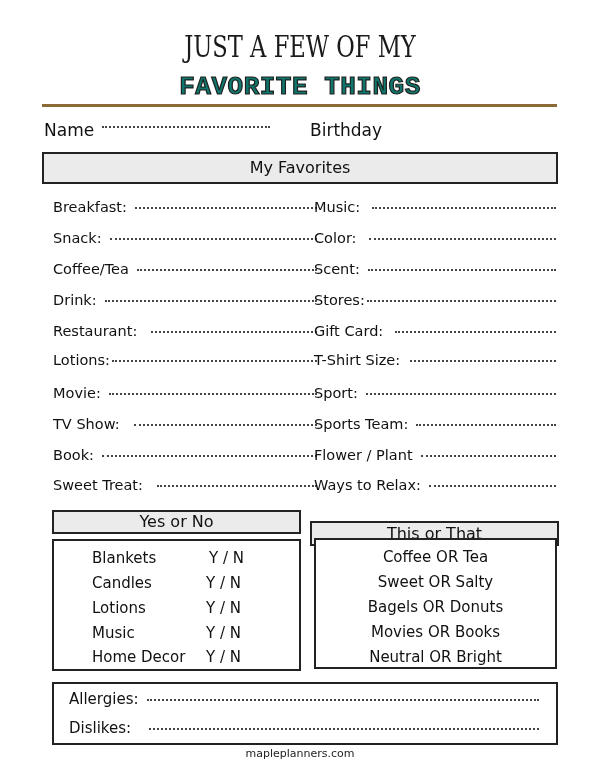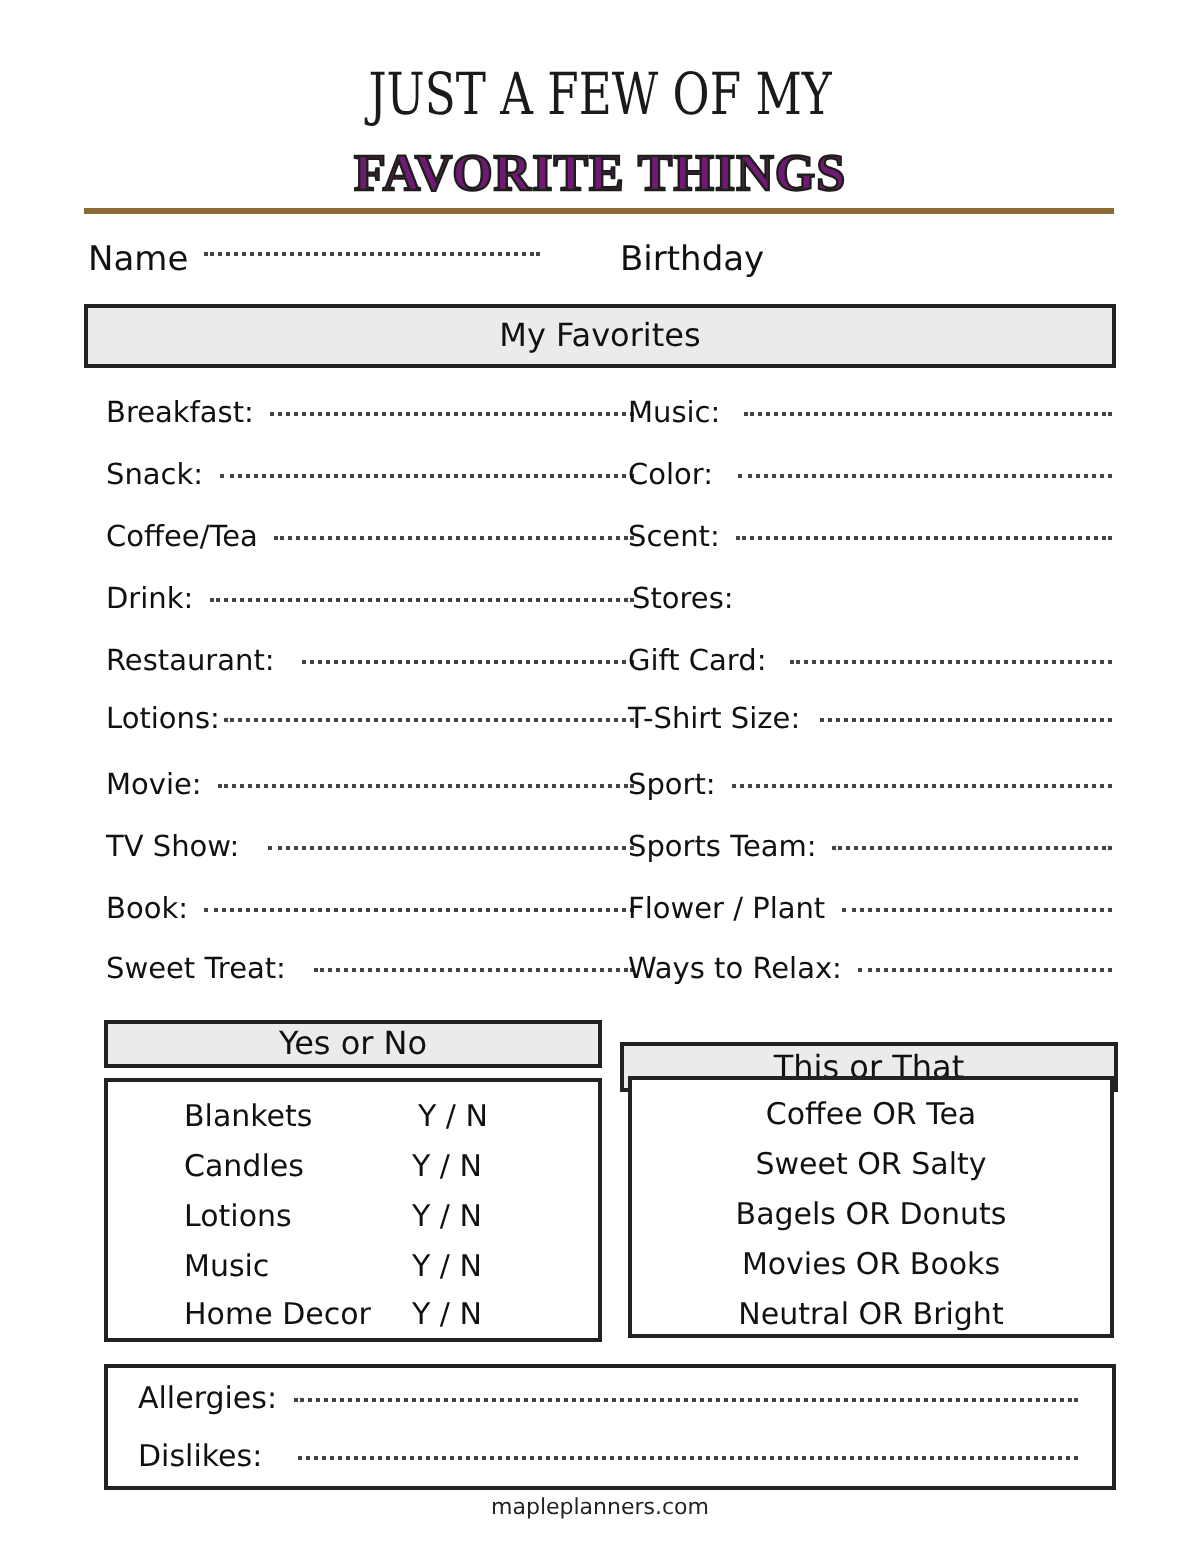--- a/index.html
+++ b/index.html
@@ -1,18 +1,18 @@
 <!DOCTYPE html>
 <html><head>
   <meta charset="utf-8">
   <style>
     html, body { margin:0; padding:0; background:#ffffff; }
     body { width:600px; height:776px; position:relative; overflow:hidden; font-family:"DejaVu Sans", sans-serif; color:#111; }
     .title1 { position:absolute; left:0; width:600px; top:30px; text-align:center; font-family:"DejaVu Serif", serif; font-size:29px; letter-spacing:0px; transform:scaleX(0.78); transform-origin:center; color:#1a1a1a; }
-    .title2 { position:absolute; left:0; width:600px; top:72px; text-align:center; font-family:Liberation Serif, serif; font-weight:bold; font-size:26px; color:#701a75; -webkit-text-stroke:1.2px #1e1e1a; letter-spacing:0.5px; }
+    .title2 { position:absolute; left:0; width:600px; top:72px; text-align:center; font-family:Liberation Mono, monospace; font-weight:bold; font-size:26px; color:#0f766e; -webkit-text-stroke:1.2px #1e1e1a; letter-spacing:0.5px; }
     .divider { position:absolute; left:42px; width:515px; top:104px; height:3px; background:#8b6a35; }
     .top-row { position:absolute; top:120px; left:44px; width:514px; height:26px; font-size:17px; }
     .fld { position:absolute; display:flex; align-items:baseline; }
     .dots { flex:1; border-bottom:2px dotted #444; height:0; margin-left:8px; transform:translateY(-3px); }
     .hdr-box { position:absolute; border:2px solid #222; background:#ebebeb; text-align:center; font-size:16px; box-sizing:border-box; }
     .fav-row { position:absolute; display:flex; align-items:baseline; font-size:14.5px; }
     .box { position:absolute; border:2px solid #222; box-sizing:border-box; background:#fff; }
     .yn-row { position:absolute; left:0; width:100%; font-size:15px; }
     .yn-label { position:absolute; left:38px; }
     .yn-val { position:absolute; left:152px; }
@@ -90,21 +90,21 @@
       <span class="dots" style="margin-left:12px;"></span>
     </div>
   <div class="fav-row" style="left:314px; top:230px; width:242px;">
       <span>Color:</span>
       <span class="dots" style="margin-left:12px;"></span>
     </div>
   <div class="fav-row" style="left:314px; top:261px; width:242px;">
       <span>Scent:</span>
       <span class="dots"></span>
     </div>
-  <div class="fav-row" style="left:314px; top:292px; width:242px;flex-direction:column;">
+  <div class="fav-row" style="left:314px; top:292px; width:242px;">
       <span>Stores:</span>
       <span class="dots" style="margin-left:2px;"></span>
     </div>
   <div class="fav-row" style="left:314px; top:323px; width:242px;">
       <span>Gift Card:</span>
       <span class="dots" style="margin-left:12px;"></span>
     </div>
   <div class="fav-row" style="left:314px; top:352px; width:242px;">
       <span>T-Shirt Size:</span>
       <span class="dots" style="margin-left:10px;"></span>

